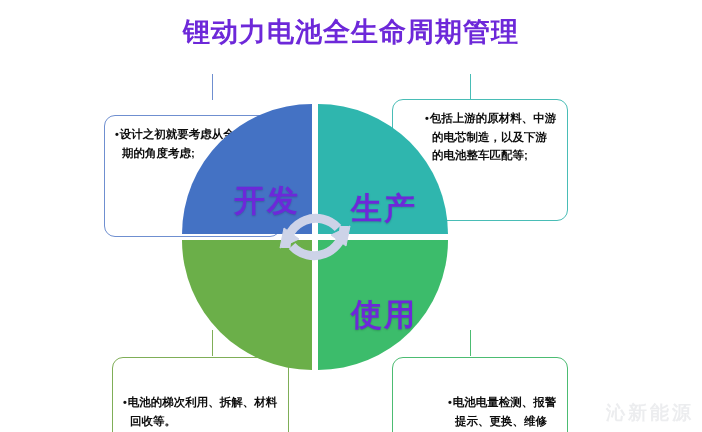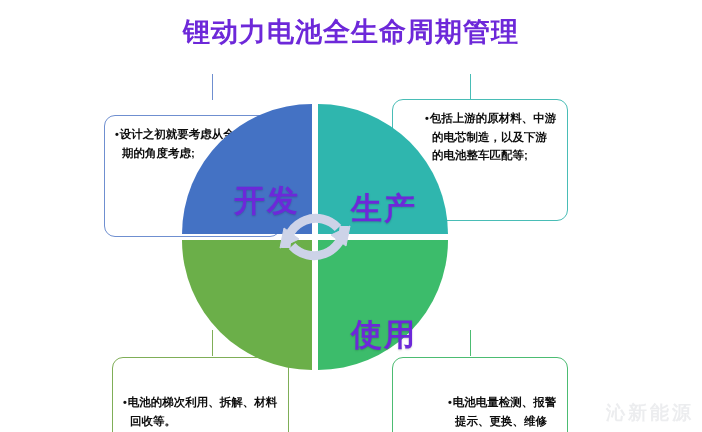--- a/index.html
+++ b/index.html
@@ -96,21 +96,21 @@
     font-weight: bold;
     color: #6d28d9;
     letter-spacing: 2px;
     text-shadow: 0 1px 2px rgba(0,0,0,0.18);
     white-space: nowrap;
     z-index: 6;
   }
   .quad-label.q-dev  { left: 234px; top: 180px; }
   .quad-label.q-prod { left: 351px; top: 180px; margin-top: 8px; }
   .quad-label.q-rec  { left: 234px; top: 294px; }
-  .quad-label.q-use  { left: 351px; top: 294px; margin-top: 20px; }
+  .quad-label.q-use  { left: 351px; top: 294px; }
 
   
   #watermark {
     position: absolute;
     right: 8px;
     bottom: 6px;
     font-size: 19px;
     font-weight: bold;
     color: rgba(170,175,180,0.22);
     letter-spacing: 3px;

